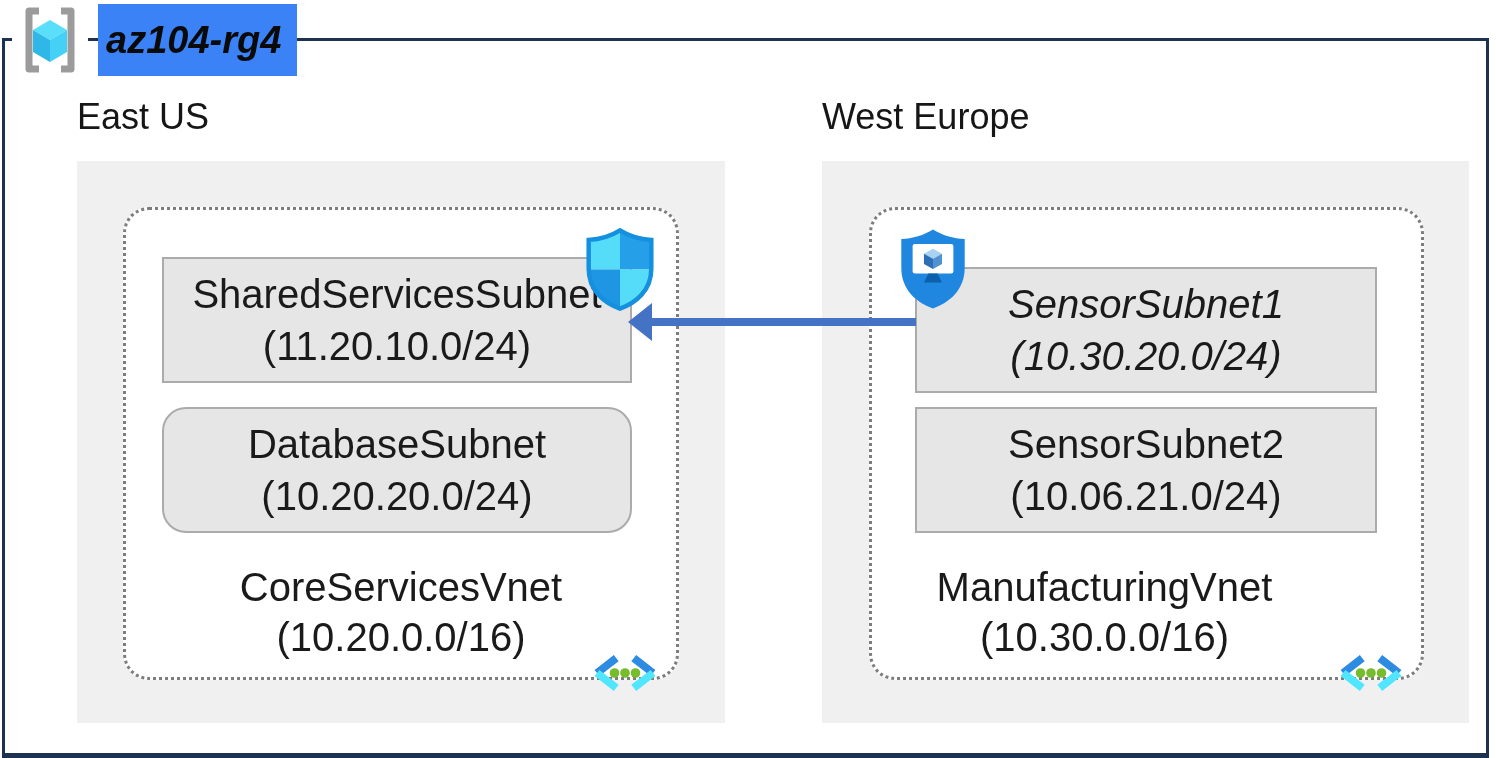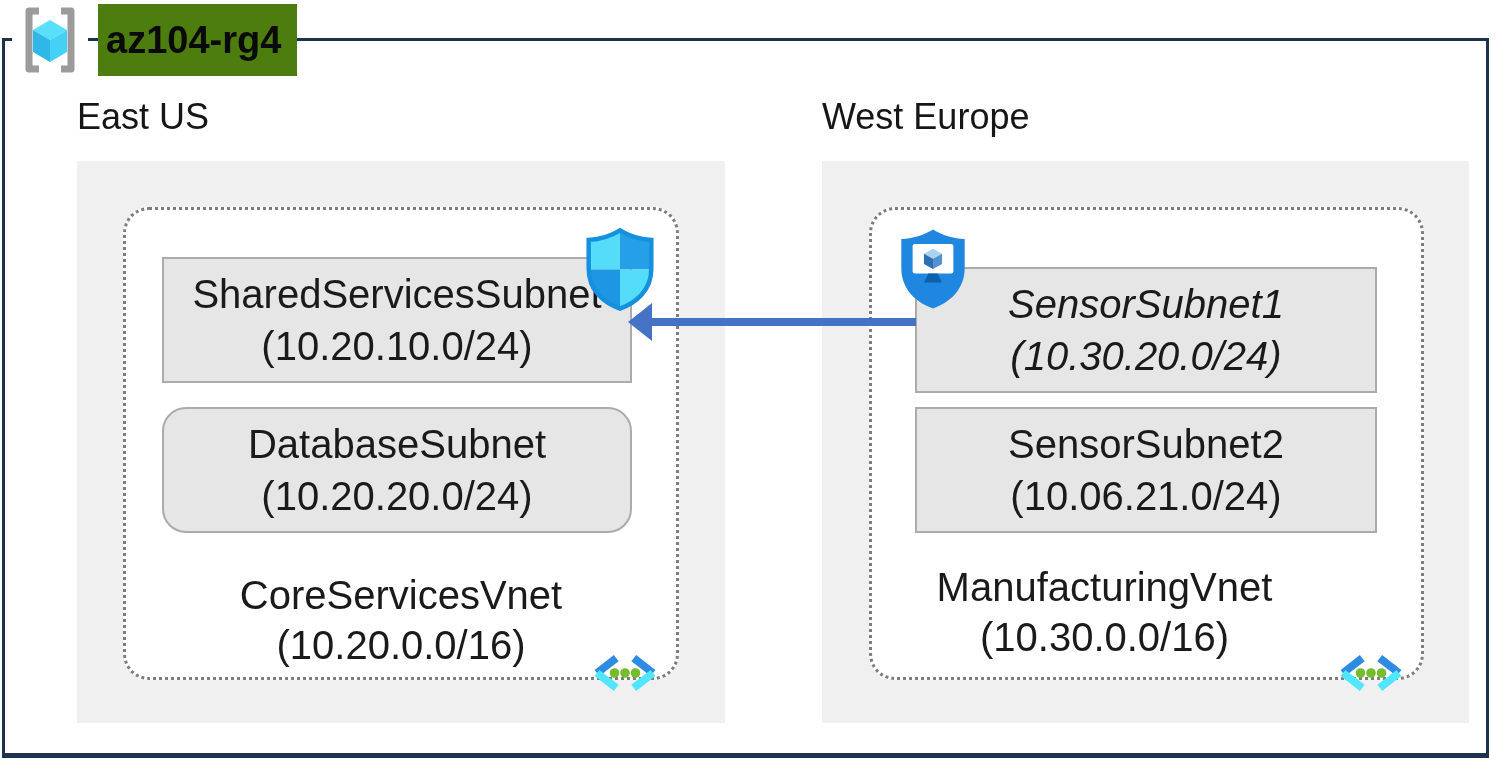--- a/index.html
+++ b/index.html
@@ -9,22 +9,22 @@
   }
   
   .frame{
     position:absolute;left:2px;top:38px;width:1481px;height:712px;
     border:solid #1d324f;border-width:3px 3px 5px 3px;
   }
   
   .legend{position:absolute;left:12px;top:4px;height:72px;display:flex;align-items:center;z-index:6;}
   .legend-icon{width:76px;height:72px;background:#ffffff;}
   .legend-title{
-    margin-left:10px;background:#4d7c0f;padding:0 16px 0 8px;
-    font-size:38px;font-weight:bold;color:#0a0a0a;line-height:72px;white-space:nowrap;
+    margin-left:10px;background:#3b82f6;padding:0 16px 0 8px;
+    font-size:38px;font-weight:bold;color:#0a0a0a;line-height:72px;white-space:nowrap;font-style:italic;
   }
   
   .region-label{position:absolute;top:96px;font-size:36px;text-align:left;color:#161616;}
   .region-label.east{left:77px;width:648px;}
   .region-label.west{left:822px;width:647px;}
   
   .region-box{position:absolute;top:161px;height:562px;background:#f0f0f0;}
   .east-region{left:77px;width:648px;}
   .west-region{left:822px;width:647px;}
   
@@ -40,21 +40,21 @@
     display:flex;flex-direction:column;align-items:center;justify-content:center;
     font-size:40px;line-height:52px;text-align:center;z-index:2;
   }
   .e-sub1{left:162px;top:257px;width:466px;}
   .e-sub2{left:162px;top:407px;width:466px;border-radius:24px;}
   .w-sub1{left:915px;top:267px;width:458px;font-style:italic;}
   .w-sub2{left:915px;top:407px;width:458px;}
   
   .vnet-label{position:absolute;top:562px;font-size:40px;line-height:50px;text-align:center;z-index:2;}
   .vnet-label span{display:block;}
-  .east-vnet-label{left:123px;width:556px;margin-top:8px;}
+  .east-vnet-label{left:123px;width:556px;}
   .west-vnet-label{left:869px;width:471px;}
   
   .badge{position:absolute;z-index:5;}
   .nsg-icon{left:584px;top:227px;width:72px;height:85px;}
   .asg-icon{left:896px;top:226px;width:74px;height:86px;}
   .vnet-icon{position:absolute;width:78px;height:42px;z-index:5;}
   .vnet-icon.east{left:586px;top:652px;}
   .vnet-icon.west{left:1332px;top:652px;}
   
   .arrow-line{position:absolute;left:650px;top:318px;width:266px;height:8px;background:#4472c4;z-index:4;}
@@ -83,21 +83,21 @@
 <div class="region-label west">West Europe</div>
 
 <div class="region-box east-region"></div>
 <div class="region-box west-region"></div>
 
 <div class="vnet-box east-vnet"></div>
 <div class="vnet-box west-vnet"></div>
 
 <div class="subnet e-sub1">
   <span>SharedServicesSubnet</span>
-  <span>(10.20.10.0/24)</span>
+  <span>(11.20.10.0/24)</span>
 </div>
 <div class="subnet e-sub2">
   <span>DatabaseSubnet</span>
   <span>(10.20.20.0/24)</span>
 </div>
 <div class="subnet w-sub1">
   <span>SensorSubnet1</span>
   <span>(10.30.20.0/24)</span>
 </div>
 <div class="subnet w-sub2">

